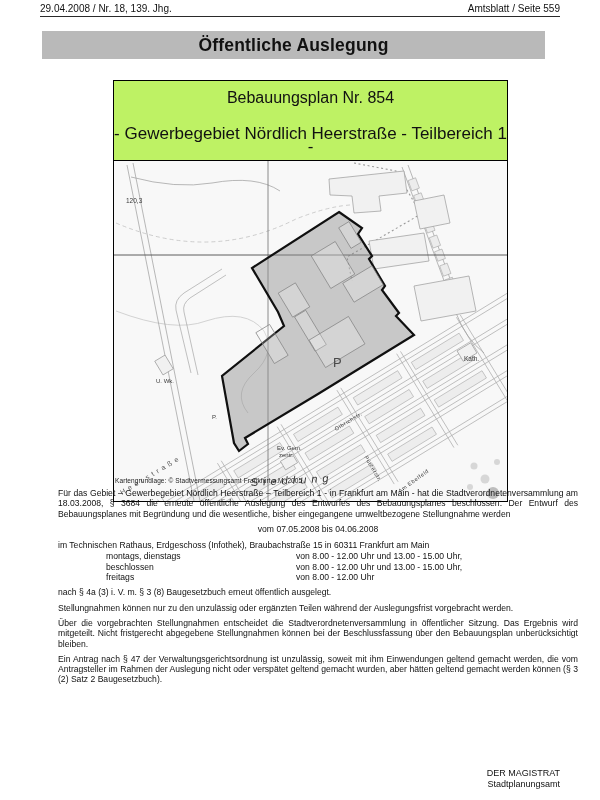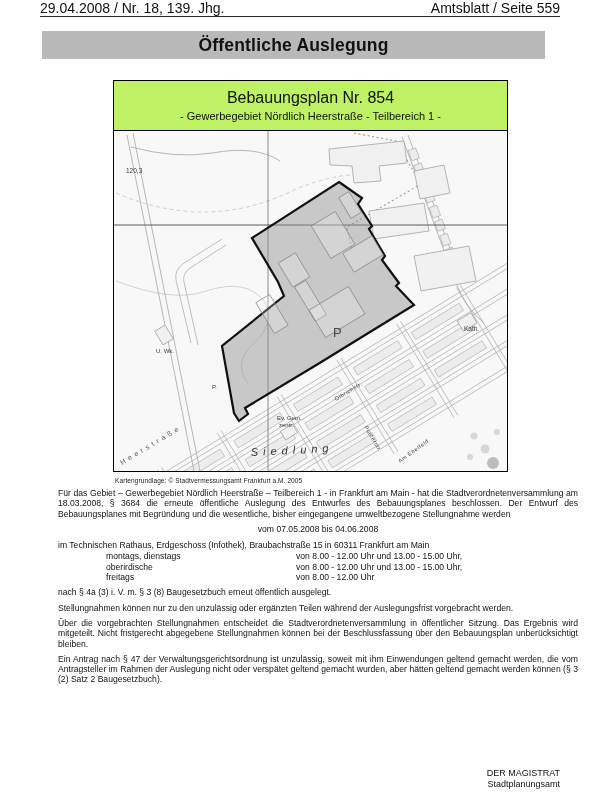--- a/index.html
+++ b/index.html
@@ -7,42 +7,42 @@
     width:600px;height:800px;background:#ffffff;overflow:hidden;
     font-family:"Liberation Sans","DejaVu Sans",sans-serif;color:#111;
     -webkit-font-smoothing:antialiased;
   }
   .page{position:relative;width:600px;height:800px;}
 
   
   .runhead{
     position:absolute;top:3px;left:40px;right:40px;
     display:flex;justify-content:space-between;
-    font-size:14px;line-height:11px;
+    font-size:10px;line-height:11px;
     border-bottom:1px solid #2a2a2a;padding-bottom:2px;
   }
 
   
   .banner{
     position:absolute;top:31px;left:42px;width:503px;height:28px;
     background:#b9b9b9;
     display:flex;align-items:center;justify-content:center;
     font-size:17.5px;font-weight:bold;letter-spacing:.2px;
   }
 
   
   .plan-box{
     position:absolute;top:80px;left:113px;width:393px;
     border:1px solid #000;background:#bef264;
   }
   .plan-title-block{
     border-bottom:1px solid #000;text-align:center;padding:8px 0 7px;
   }
   .plan-title{font-size:16px;line-height:18px;}
-  .plan-subtitle{font-size:11px;line-height:13px;margin-top:3px;}
+  .plan-subtitle{font-size:17px;line-height:13px;margin-top:20px;}
   .map-svg{display:block;background:#f8f8f8;}
 
   .map-caption{
     position:absolute;top:477px;left:115px;
     font-size:6.5px;color:#222;letter-spacing:.1px;
   }
 
   
   .content{
     position:absolute;top:488px;left:40px;width:520px;
@@ -234,21 +234,21 @@
     </div>
 
     <div>im Technischen Rathaus, Erdgeschoss (Infothek), Braubachstraße 15 in 60311 Frankfurt am Main</div>
 
     <div class="schedule">
       <div class="schedule-row">
         <span>montags, dienstags</span>
         <span>von 8.00 - 12.00 Uhr und 13.00 - 15.00 Uhr,</span>
       </div>
       <div class="schedule-row">
-        <span>oberirdische</span>
+        <span>beschlossen</span>
         <span>von 8.00 - 12.00 Uhr und 13.00 - 15.00 Uhr,</span>
       </div>
       <div class="schedule-row">
         <span>freitags</span>
         <span>von 8.00 - 12.00 Uhr</span>
       </div>
     </div>
 
     <p>nach § 4a (3) i. V. m. § 3 (8) Baugesetzbuch erneut öffentlich ausgelegt.</p>
     <p>Stellungnahmen können nur zu den unzulässig oder ergänzten Teilen während der Auslegungsfrist vorgebracht werden.</p>

